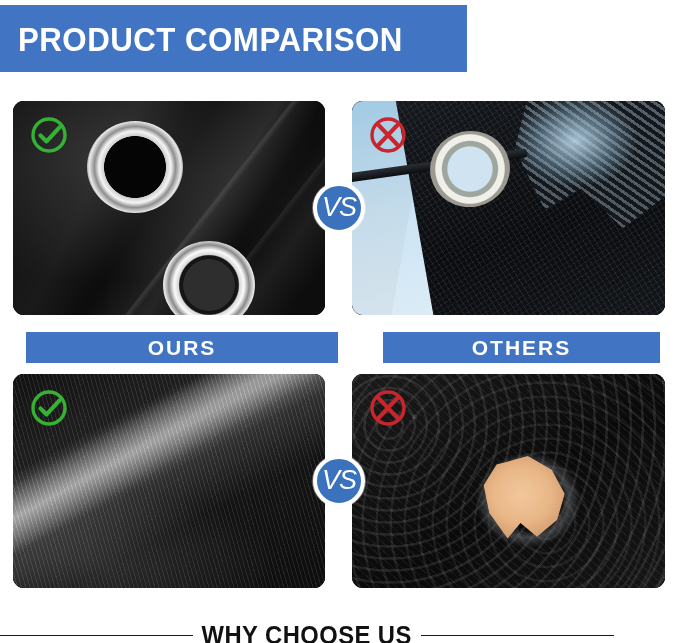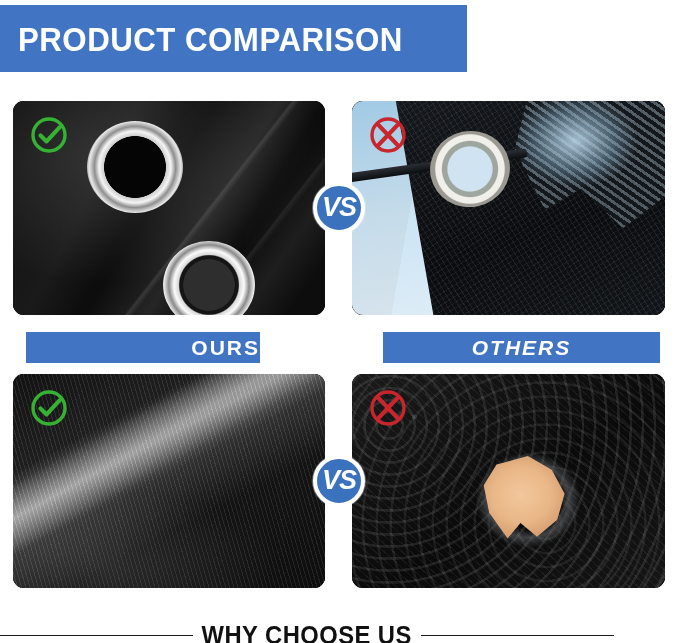--- a/index.html
+++ b/index.html
@@ -222,39 +222,39 @@
     display: flex;
     align-items: center;
     justify-content: center;
     box-shadow: 0 0 0 1px rgba(255,255,255,0.35);
   }
   .vs-top    { left: 313px; top: 182px; }
   .vs-bottom { left: 313px; top: 455px; }
   .vs-label {
     color: #ffffff;
     font-size: 27px;
-    font-weight: bold;
+    font-weight: normal;
     font-style: italic;
     line-height: 1;
     letter-spacing: -1px;
     font-family: "Liberation Sans", sans-serif;
     transform: translateY(-1px);
   }
 
   
   .caption-bar {
     position: absolute;
     height: 31px;
     background: #4175c4;
     display: flex;
     align-items: center;
     justify-content: center;
   }
-  .caption-ours   { left: 26px;  top: 332px; width: 234px; justify-content: flex-end; }
-  .caption-others { left: 383px; top: 332px; width: 277px; font-style: italic; }
+  .caption-ours   { left: 26px;  top: 332px; width: 312px; }
+  .caption-others { left: 383px; top: 332px; width: 277px; }
   .caption-text {
     color: #ffffff;
     font-size: 21px;
     font-weight: bold;
     letter-spacing: 2px;
     line-height: 1;
     font-family: "Liberation Sans", sans-serif;
   }
 
   

